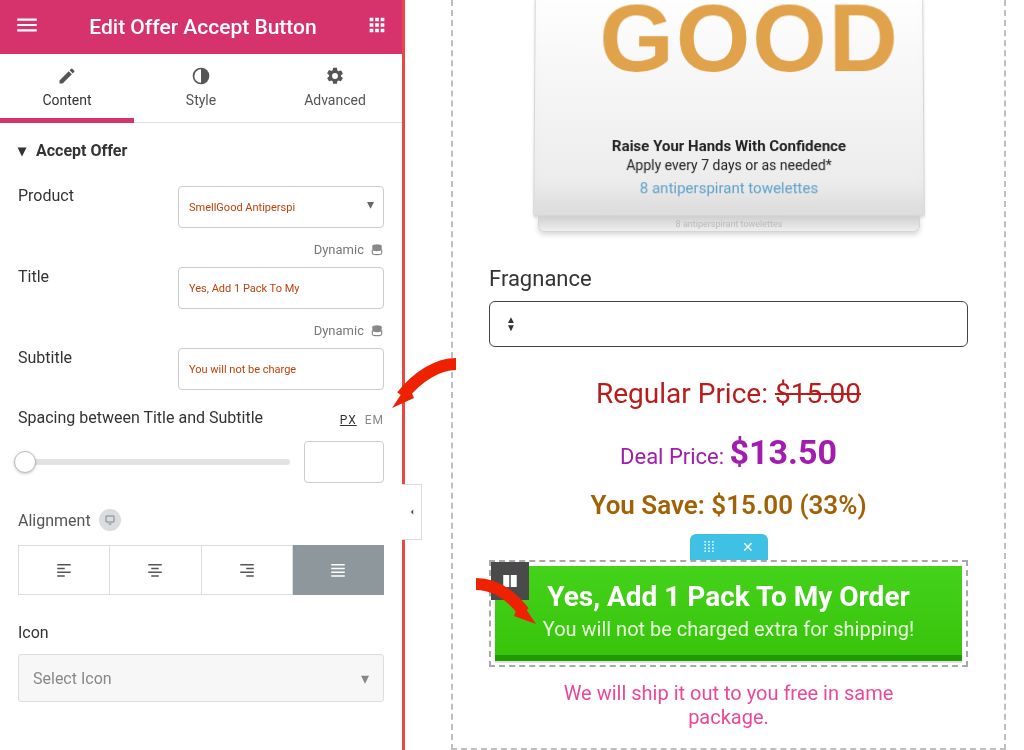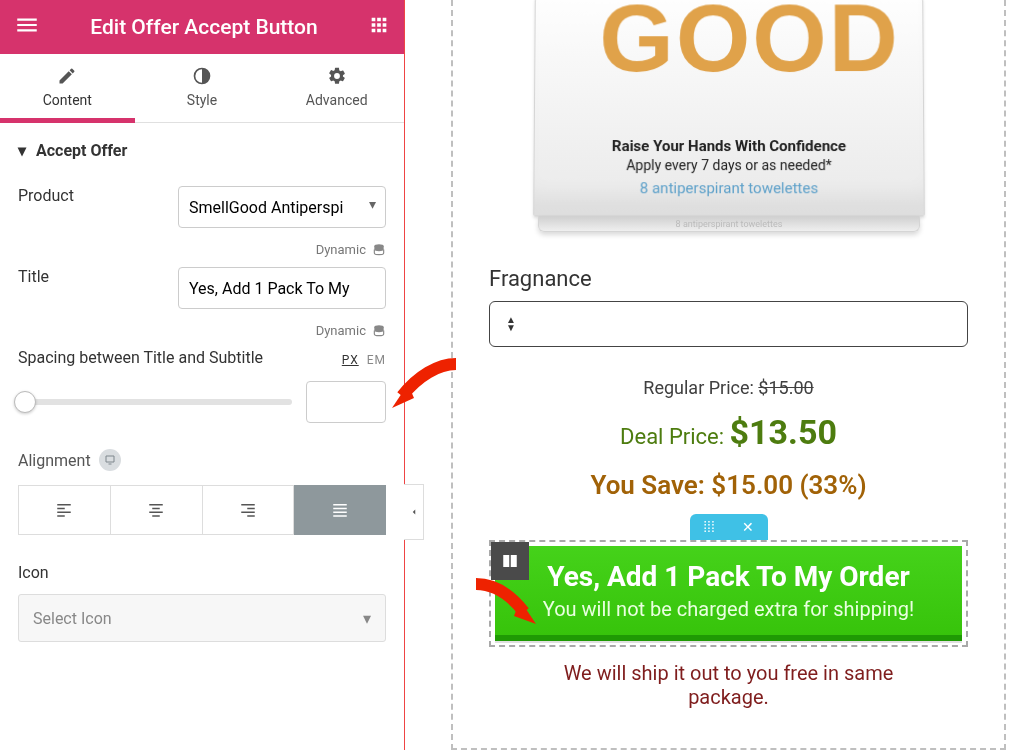--- a/index.html
+++ b/index.html
@@ -1,40 +1,40 @@
 <!DOCTYPE html>
 <html><head>
 <meta charset="utf-8">
 <style>
 * { box-sizing: border-box; margin: 0; padding: 0; font-family: -apple-system, BlinkMacSystemFont, "Segoe UI", Roboto, Helvetica, Arial, sans-serif; }
 body { width: 1024px; height: 750px; overflow: hidden; display: flex; background: #fff; }
 
 
-.panel { width: 405px; height: 100%; border-right: 1px solid #ef4444; display: flex; flex-direction: column; position:relative; }
+.panel { width: 405px; height: 100%; border-right: 3px solid #ef4444; display: flex; flex-direction: column; position:relative; }
 .panel-header { background: #d6336c; color: #fff; height: 54px; display: flex; align-items: center; justify-content: space-between; padding: 0 14px; }
 .hb-icon svg { width:26px; height:26px; fill:#fff; }
 .grid-icon svg { width:22px; height:22px; fill:#fff; }
 .panel-title { flex:1; text-align:center; font-size: 21px; font-weight: 500; }
 
 .tabs { display: flex; border-bottom: 1px solid #e0e0e0; justify-content: space-between; }
 .tab { flex:1; display:flex; flex-direction:column; align-items:center; padding:12px 0 10px; cursor:pointer; font-size:14px; color:#555; }
 .tab svg { width:20px; height:20px; fill:#555; margin-bottom:6px; }
 .tab.active { color:#333; }
 .tab.active::after { content:""; display:block; width:100%; height:4px; background:#d6336c; position:relative; top:10px; }
 .tabs-wrap { position:relative; }
 .tab-underline { position:absolute; bottom:0; left:0; width:33.33%; height:4px; background:#d6336c; }
 
 .controls { padding: 18px 18px 0 18px; flex:1; overflow:auto; }
 .section-hdr { display:flex; align-items:center; font-weight:700; font-size:16px; color:#333; cursor:pointer; margin-bottom:26px; }
 .caret { margin-right:10px; }
 
 .row { display:flex; margin-bottom:18px; }
 .row-label { width: 160px; font-size:16px; color:#333; }
 .row-input { flex:1; }
-.select, .textin { width:100%; height:42px; border:1px solid #ccc; border-radius:4px; padding:12px 10px; font-size:16px; color:#000000; background:#fff; }
+.select, .textin { width:100%; height:42px; border:1px solid #ccc; border-radius:4px; padding:12px 10px; font-size:11px; color:#c2410c; background:#fff; }
 .select { background:#fff; position:relative; }
 .select-wrap { position:relative; }
 .select-wrap::after { content:"▾"; position:absolute; right:10px; top:10px; color:#666; font-size:14px; }
 
 .dynamic { text-align:right; font-size:13px; color:#777; margin: -4px 0 10px 0; display:flex; justify-content:flex-end; align-items:center; gap:6px; }
 .disc { width:14px; height:14px; fill:#888; }
 
 .spacing-label { font-size:16px; color:#333; margin-bottom:14px; display:flex; justify-content:space-between; align-items:flex-end; }
 .units { font-size:12px; color:#888; letter-spacing:1px; }
 .units .u-active { color:#333; text-decoration:underline; margin-right:4px; }
@@ -71,37 +71,37 @@
 .good { position:absolute; top:-14px; left:64px; font-size:96px; font-weight:800; color:#e0a24a; letter-spacing:2px; font-family: Arial, sans-serif; }
 .conf1 { position:absolute; bottom:60px; left:0; right:0; text-align:center; font-size:15px; font-weight:700; color:#222; }
 .conf2 { position:absolute; bottom:42px; left:0; right:0; text-align:center; font-size:14px; color:#222; }
 .conf3 { position:absolute; bottom:18px; left:0; right:0; text-align:center; font-size:15px; color:#5da0c9; }
 .box-btm { height:16px; background:linear-gradient(#cfcfcf,#efefef); border:1px solid #d5d5d5; border-top:none; margin:0 4px; border-radius:0 0 6px 6px; box-shadow:0 3px 5px rgba(0,0,0,0.15); display:flex; align-items:center; justify-content:center; color:#bbb; font-size:9px; transform:perspective(900px) rotateX(-4deg); }
 
 .frag-label { align-self:flex-start; margin-top:34px; font-size:22px; color:#333; }
 .frag-select { width:100%; margin-top:10px; height:46px; border:1px solid #444; border-radius:6px; padding:0 16px; display:flex; align-items:center; justify-content:space-between; font-size:20px; color:#333; cursor:pointer; }
 .updown { display:flex; flex-direction:column; line-height:8px; font-size:10px; }
 
-.reg { margin-top:30px; font-size:18px; color:#404040; }
+.reg { margin-top:30px; font-size:28px; color:#b91c1c; }
 .strike { text-decoration:line-through; }
-.deal { margin-top:14px; font-size:22px; color:#4d7c0f; }
+.deal { margin-top:22px; font-size:22px; color:#a21caf; }
 .deal b { font-size:34px; font-weight:700; }
 .save { margin-top:18px; font-size:26px; color:#a16207; font-weight:600; }
 
 .widget-handle { margin-top:14px; width:78px; height:26px; background:#3fc1e6; border-radius:6px 6px 0 0; display:flex; align-items:center; justify-content:space-around; color:#fff; }
 .widget-handle span { font-size:14px; }
 
 .btn-wrap { width:100%; border:2px dashed #a9a9a9; padding:4px; position:relative; }
 .corner-badge { position:absolute; left:0; top:0; width:38px; height:38px; background:#4a4a4a; display:flex; align-items:center; justify-content:center; }
 .corner-badge svg { width:18px; height:18px; fill:#fff; }
 .cta { background:linear-gradient(#45d21a,#37c40b); border-bottom:6px solid #1f9a04; padding:14px 10px 14px 10px; text-align:center; box-shadow:0 2px 0 rgba(0,0,0,0.12); cursor:pointer; }
 .cta-title { color:#fff; font-size:28px; font-weight:700; }
 .cta-sub { color:#e9ffe0; font-size:20px; margin-top:4px; }
 
-.ship-note { margin-top:14px; width:100%; text-align:center; color:#7f1d1d; font-size:20px; padding:0 40px; }
+.ship-note { margin-top:14px; width:100%; text-align:center; color:#ec4899; font-size:20px; padding:0 40px; }
 
 
 .arrow { position:absolute; pointer-events:none; }
 .arrow svg { width:100%; height:100%; }
 .arrow1 { left:388px; top:356px; width:70px; height:60px; }
 .arrow2 { left:474px; top:576px; width:66px; height:56px; }
 </style>
 </head>
 <body>
 
@@ -173,20 +173,24 @@
 
     <div class="dynamic">
       <span>Dynamic</span>
       <svg class="disc" viewBox="0 0 24 24">
           <ellipse cx="12" cy="5" rx="8" ry="3"></ellipse>
           <path d="M4 5v6c0 1.66 3.58 3 8 3s8-1.34 8-3V5"></path>
           <path d="M4 11v6c0 1.66 3.58 3 8 3s8-1.34 8-3v-6" fill="none" stroke="#888" stroke-width="2"></path>
         </svg>
     </div>
 
+    <div class="row">
+      <div class="row-label">Subtitle</div>
+      <div class="row-input"><input class="textin" value="You will not be charge" style=""></div>
+    </div>
 
     <div class="spacing-label">
       <span>Spacing between Title and Subtitle</span>
       <span class="units">
         <span class="u-active">PX</span>
         <span>EM</span>
       </span>
     </div>
     <div class="slider-row">
       <div class="slider">

